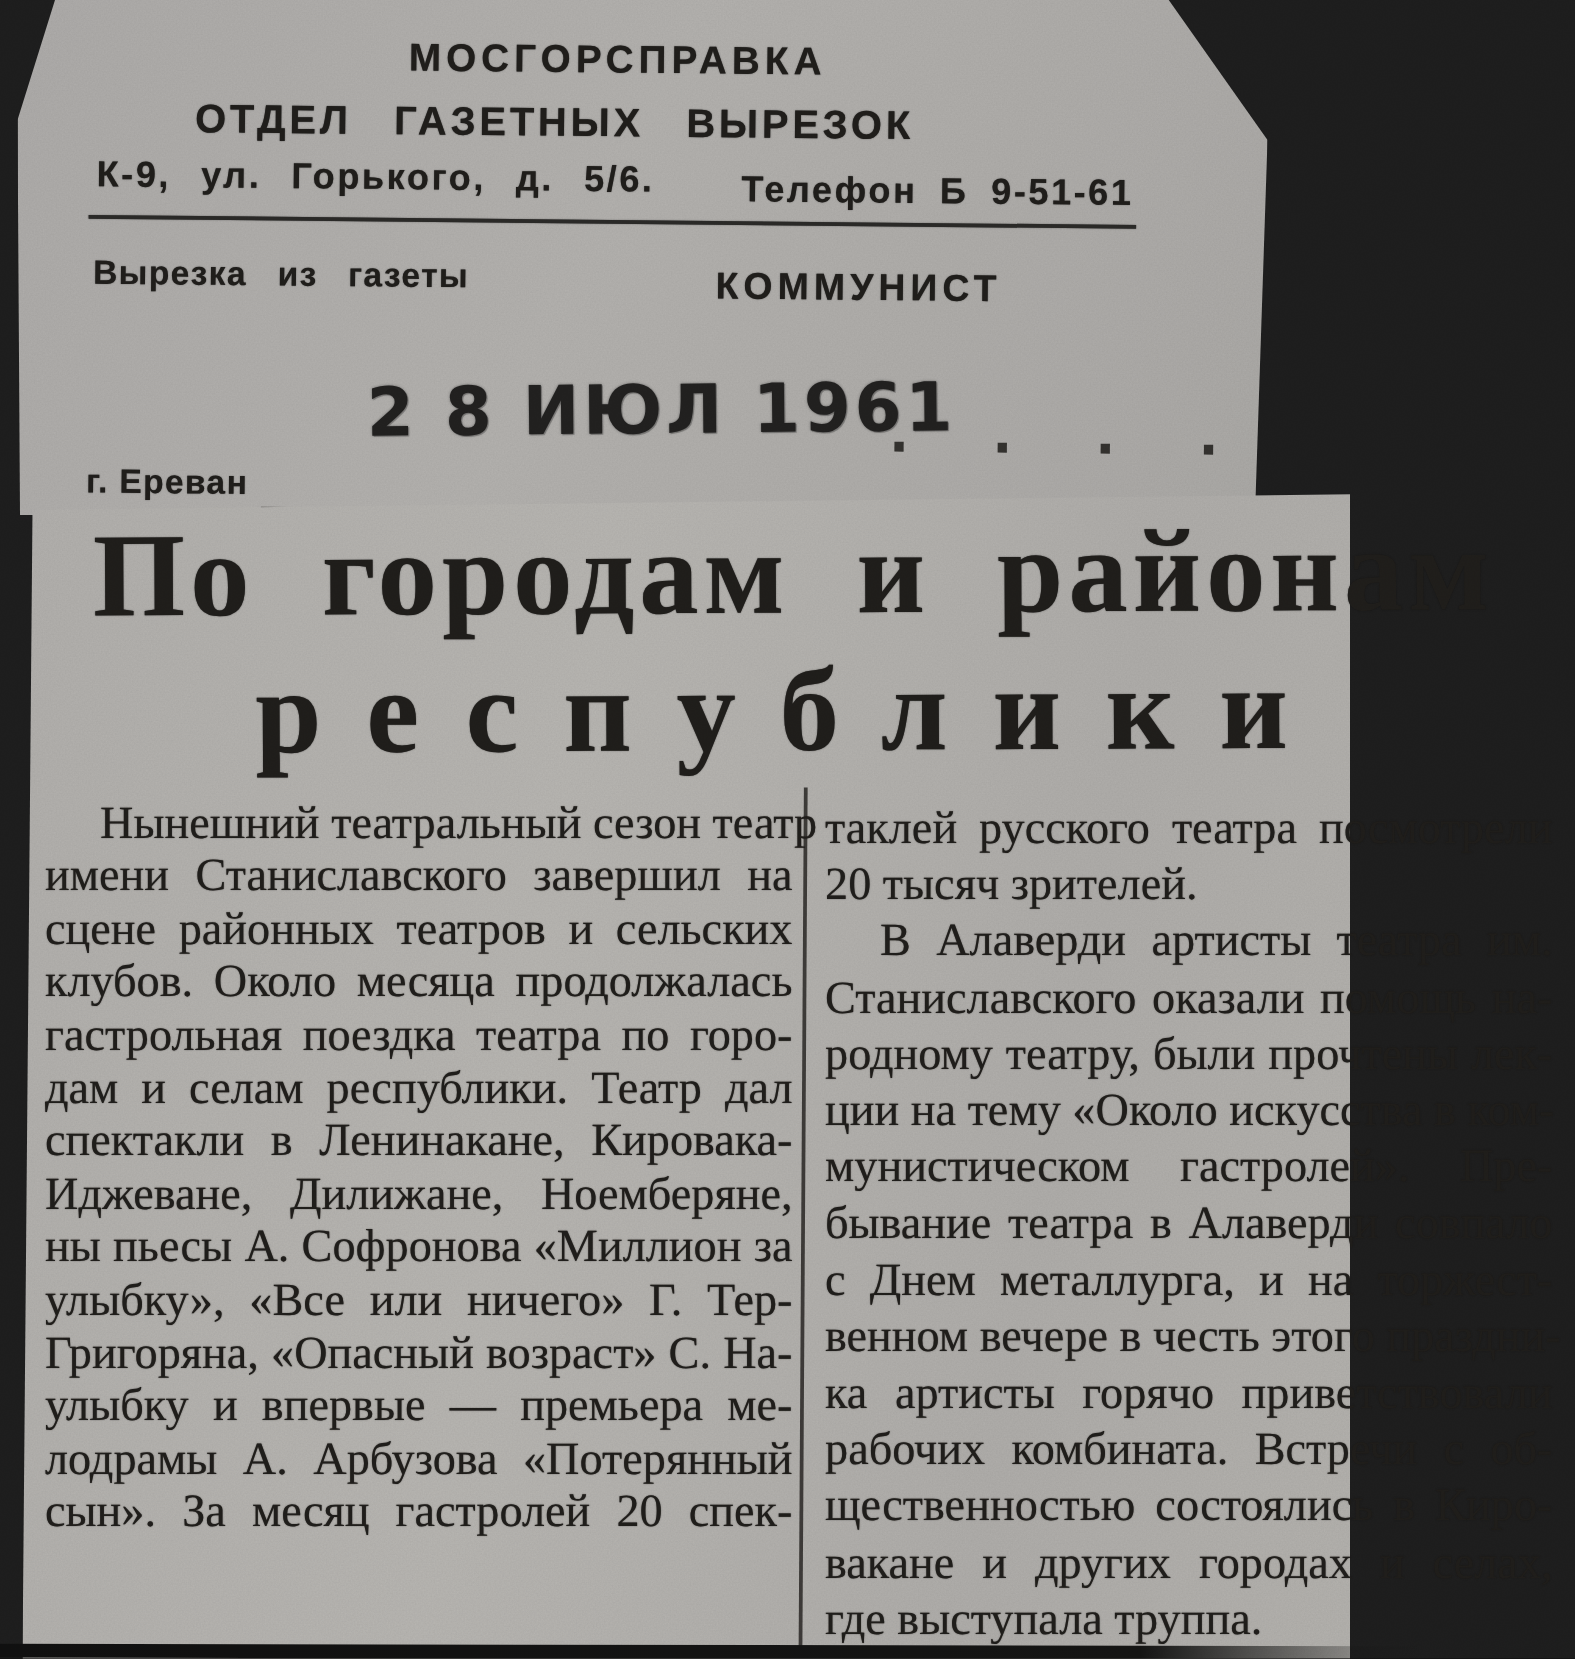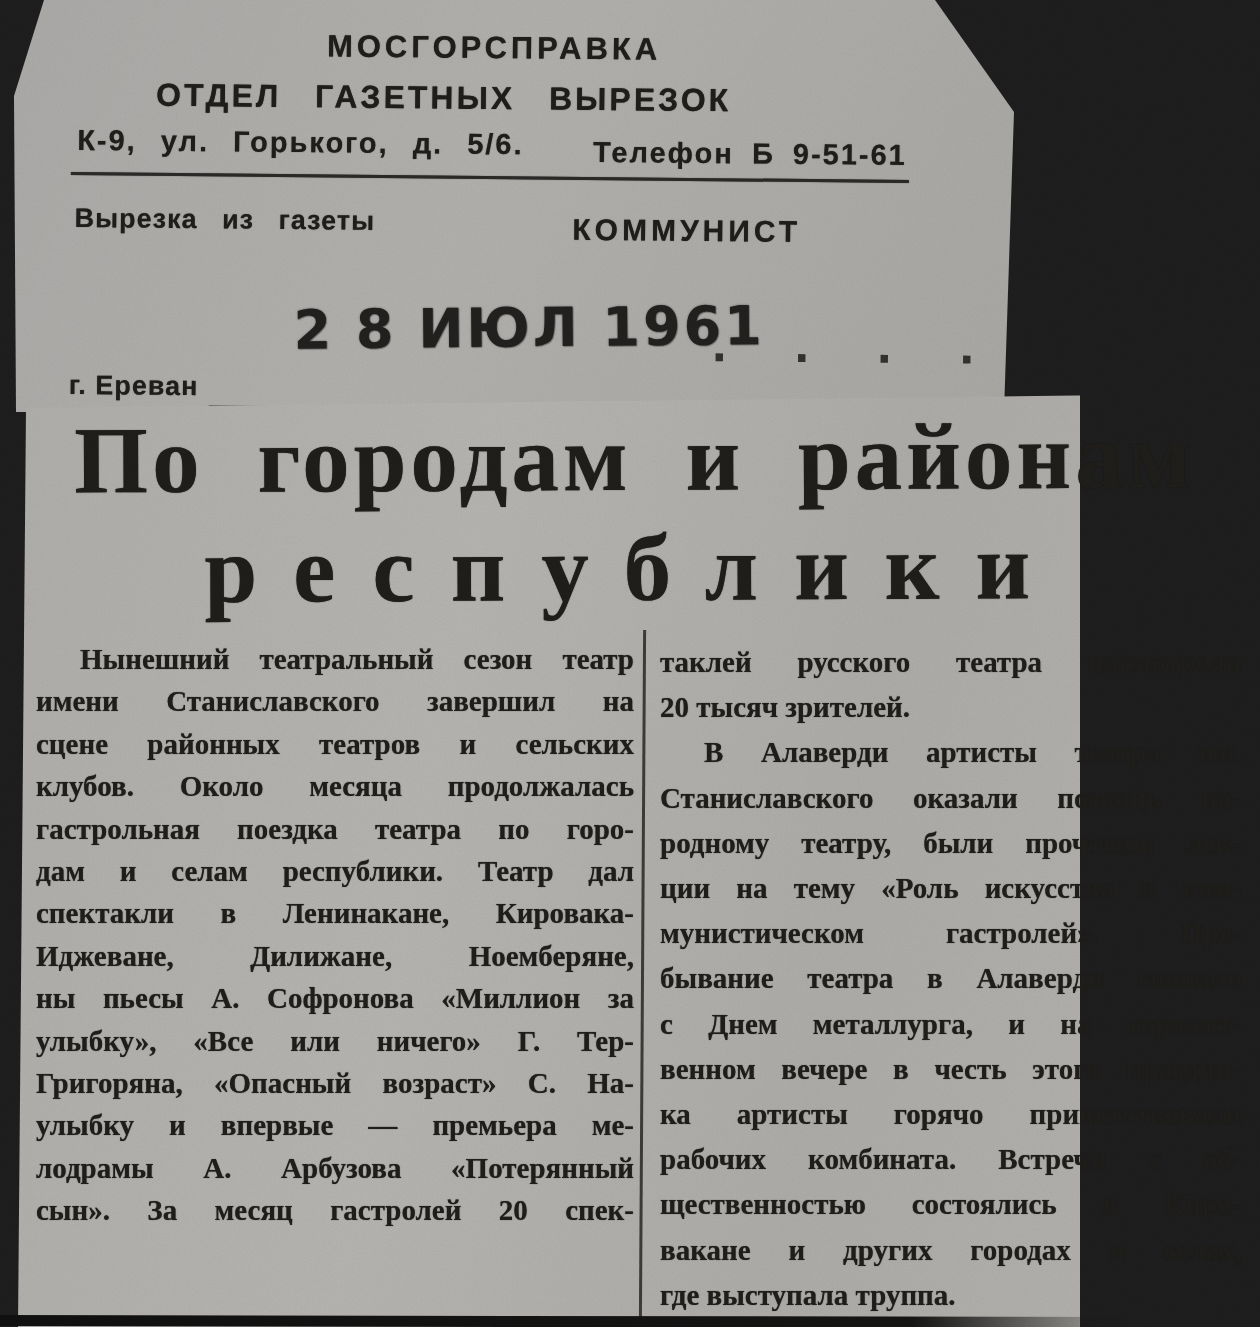--- a/index.html
+++ b/index.html
@@ -85,21 +85,21 @@
     font-weight:bold;transform:rotate(-0.25deg);
   }
   .headline .l1{
     font-size:95px;letter-spacing:4px;word-spacing:26px;line-height:108px;
     text-shadow:0 0 1px rgba(20,20,20,.8);
   }
   .headline .l2{
     font-size:95px;letter-spacing:36px;line-height:112px;
     text-shadow:0 0 1px rgba(20,20,20,.8);
   }
-  .column{position:absolute;font-weight:bold;font-size:29px;}
+  .column{position:absolute;font-weight:normal;font-size:37px;}
   .col-left{left:36px;top:246px;width:598px;line-height:42.4px;}
   .col-right{left:660px;top:248px;width:582px;line-height:45.2px;}
   .bodyline{
     text-align:justify;text-align-last:justify;white-space:nowrap;
     text-shadow:0 0 1px rgba(25,23,20,.75);
   }
   .bodyline.indent{padding-left:44px;}
   .bodyline.parend{text-align-last:left;}
   .divider{
     position:absolute;left:641px;top:238px;width:3px;height:692px;
@@ -155,21 +155,21 @@
           <div class="bodyline">улыбку и впервые — премьера ме-</div>
           <div class="bodyline">лодрамы А. Арбузова «Потерянный</div>
           <div class="bodyline">сын». За месяц гастролей 20 спек-</div>
         </div>
       <div class="column col-right">
           <div class="bodyline">таклей русского театра посмотрели</div>
           <div class="bodyline parend">20 тысяч зрителей.</div>
           <div class="bodyline indent">В Алаверди артисты театра им.</div>
           <div class="bodyline">Станиславского оказали помощь на-</div>
           <div class="bodyline">родному театру, были прочтены лек-</div>
-          <div class="bodyline">ции на тему «Роль искусства в ком-</div>
+          <div class="bodyline">ции на тему «Около искусства в ком-</div>
           <div class="bodyline">мунистическом гастролей». Пре-</div>
           <div class="bodyline">бывание театра в Алаверди совпало</div>
           <div class="bodyline">с Днем металлурга, и на торжест-</div>
           <div class="bodyline">венном вечере в честь этого праздни-</div>
           <div class="bodyline">ка артисты горячо приветствовали</div>
           <div class="bodyline">рабочих комбината. Встречи с об-</div>
           <div class="bodyline">щественностью состоялись в Киро-</div>
           <div class="bodyline">вакане и других городах и селах,</div>
           <div class="bodyline parend">где выступала труппа.</div>
         </div>

